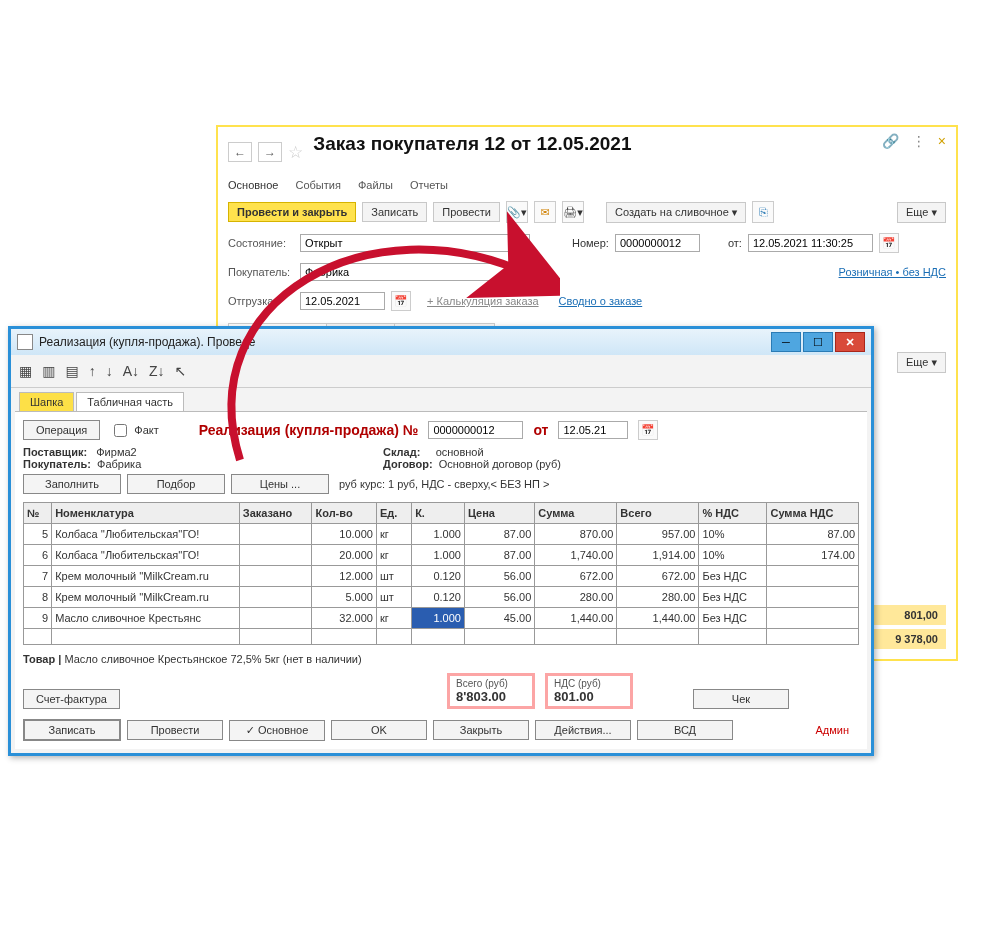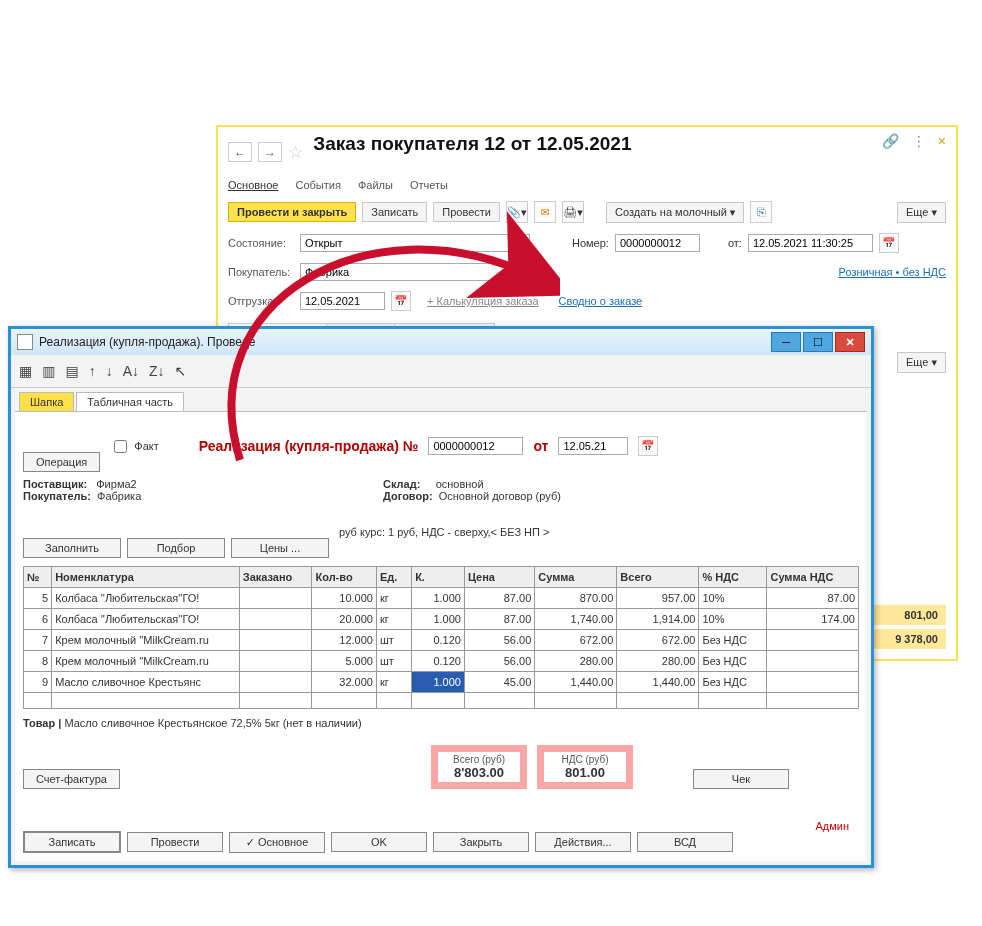--- a/index.html
+++ b/index.html
@@ -11,21 +11,21 @@
   
   .order-window { position:absolute; left:216px; top:125px; width:742px; height:536px; border:2px solid #ffe24d; background:#fff; box-sizing:border-box; }
   .order-inner { padding:6px 10px; }
   .order-titlebar { display:flex; align-items:center; gap:6px; }
   .order-titlebar h1 { font-size:19px; font-weight:bold; margin:0 0 16px 4px; color:#111; }
   .nav-arrow { border:1px solid #ccc; width:22px; height:18px; display:inline-flex; align-items:center; justify-content:center; cursor:pointer; font-size:12px; color:#555;}
   .star { color:#ccc; font-size:17px; }
   .order-right { position:absolute; right:10px; top:6px; display:flex; gap:12px; align-items:center; color:#888; font-size:14px;}
   .nav-links { margin-top:8px; }
   .nav-links span { margin-right:14px; color:#555; cursor:pointer; }
-  .nav-links .active { text-decoration:underline; color:#333; }
+  .nav-links .active { color:#333; }
   .toolbar-row { margin-top:10px; display:flex; gap:6px; align-items:center; }
   .field-row { margin-top:10px; display:flex; align-items:center; gap:6px; }
   .field-label { width:66px; color:#555; }
   .tabbar { margin-top:12px; display:flex; }
   .tabbar .tab { border:1px solid #ccc; padding:4px 10px; cursor:pointer; background:#f7f7f7; margin-right:-1px; color:#555;}
   .tabbar .tab.active { background:#fff; border-bottom:1px solid #fff; color:#000;}
   .summary-bar { position:absolute; right:10px; bottom:10px; width:130px; font-size:11px; text-align:right;margin-top:32px; }
   .summary-bar div { background:#ffe89a; padding:4px 8px; margin-top:4px; font-weight:bold; }
   
   .real-window { position:absolute; left:8px; top:326px; width:866px; border:3px solid #2a90d8; background:#f3f3f3; box-sizing:border-box; box-shadow:2px 2px 6px rgba(0,0,0,0.3); }
@@ -36,29 +36,29 @@
   .win-btn { width:28px; height:18px; margin-left:2px; display:flex; align-items:center; justify-content:center; font-size:11px; color:#fff; cursor:pointer;}
   .win-min, .win-max { background:#4fa6e0; border:1px solid #2a7bb5; color:#000; }
   .win-close { background:#d94a3a; border:1px solid #a8261a; font-weight:bold; }
   .real-toolbar { height:24px; padding:4px 8px; display:flex; gap:10px; align-items:center; border-bottom:1px solid #ccc; }
   .tb-ico { font-size:14px; color:#444; cursor:pointer; }
   .tabs2 { display:flex; padding:4px 8px 0 8px; }
   .tabs2 .tab { border:1px solid #bbb; border-bottom:none; padding:3px 10px; background:#fde047; cursor:pointer; margin-right:2px; }
   .tabs2 .tab.active { background:#fff; }
   .real-body { background:#fff; border-top:1px solid #bbb; padding:8px; margin:0 4px 4px 4px; }
   .red-title { color:#b00000; font-weight:bold; font-size:14px; }
-  .outline-btn { border:1px solid #888; padding:3px 12px; background:#f4f4f4; cursor:pointer; font-size:11px;margin-top:32px; }
+  .outline-btn { border:1px solid #888; padding:3px 12px; background:#f4f4f4; cursor:pointer; font-size:11px; }
   .checkbox-label { display:flex; align-items:center; gap:4px; }
   table.grid { width:100%; border-collapse:collapse; margin-top:8px; table-layout:fixed; }
   table.grid th, table.grid td { border:1px solid #999; padding:2px 3px; font-size:11px; height:16px; overflow:hidden; white-space:nowrap; }
   table.grid th { background:#eee; font-weight:bold; text-align:left; }
   table.grid td.num { text-align:right; }
   table.grid td.sel-cell { background:#2a5db0; color:#fff; }
   .grid-scroll { height:150px; overflow:auto; border-bottom:1px solid #999; }
-  .totals-box { display:inline-block; border:7px solid #fca5a5; padding:2px 6px; text-align:center; min-width:70px; }
+  .totals-box { display:inline-block; border:3px solid #fca5a5; padding:2px 6px; min-width:70px; }
   .totals-box .lbl { font-size:10px; color:#555; }
   .totals-box .val { font-weight:bold; font-size:13px; }
   .bottom-btn-row { display:flex; gap:6px; margin-top:10px; align-items:center; }
   .bottom-btn-row .outline-btn { min-width:70px; text-align:center; }
   .admin { color:#c00; margin-left:auto; padding-right:10px; }
   
   .arrow { position:absolute; left:200px; top:170px; pointer-events:none; z-index:5; }
 </style>
 </head>
 <body>
@@ -85,21 +85,21 @@
     </div>
 
     <div class="toolbar-row">
       <span class="btn btn-yellow">Провести и закрыть</span>
       <span class="btn">Записать</span>
       <span class="btn">Провести</span>
       <span class="icon-sq">📎▾</span>
       <span class="icon-sq" style="color:#d08000;">✉</span>
       <span class="icon-sq">🖨▾</span>
       <span style="width:10px;"></span>
-      <span class="btn">Создать на молочный ▾</span>
+      <span class="btn">Создать на сливочное ▾</span>
       <span class="icon-sq" style="color:#2a7bb5;">⎘</span>
       <span class="btn" style="margin-left:auto;">Еще ▾</span>
     </div>
 
     <div class="field-row">
       <span class="field-label">Состояние:</span>
       <input class="input" style="width: 220px;" value="Открыт">
       <span style="width:30px;"></span>
       <span>Номер:</span>
       <input class="input" style="width: 75px;" value="0000000012">

